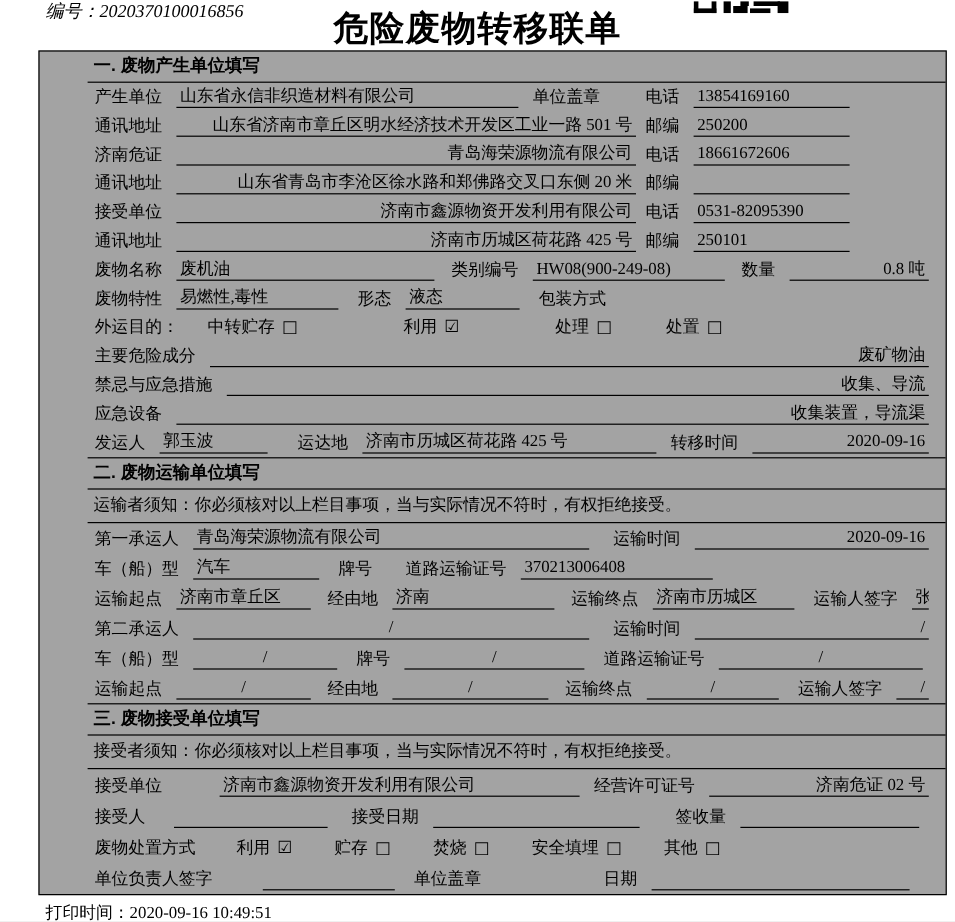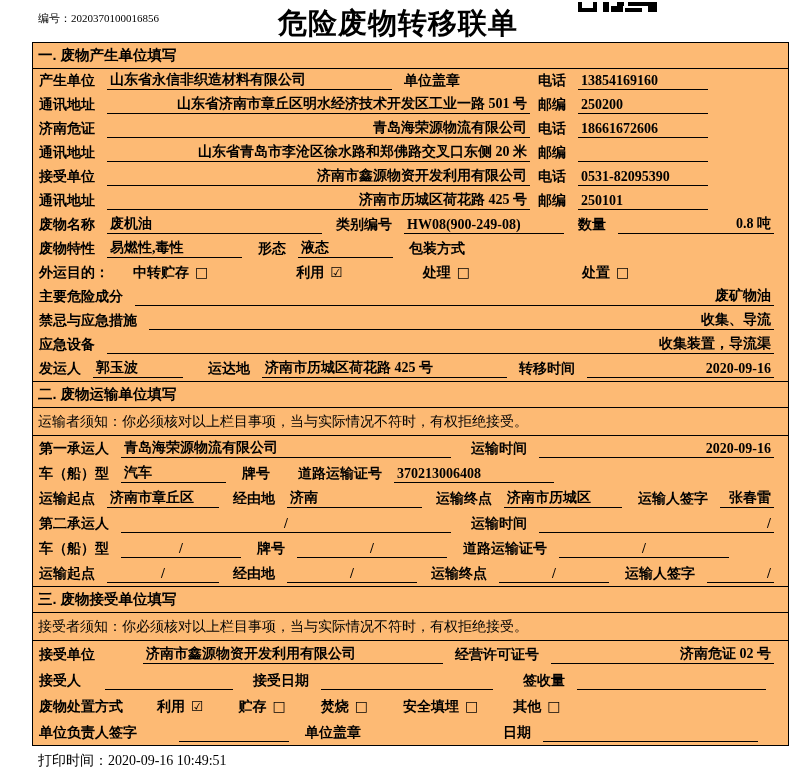--- a/index.html
+++ b/index.html
@@ -1,44 +1,44 @@
 <!DOCTYPE html>
 <html><head>
 <meta charset="utf-8">
 <style>
   html,body{margin:0;padding:0;background:#ffffff;color:#000;}
   body{width:796px;height:768px;font-family:"Liberation Serif","DejaVu Serif",serif;font-size:14px;overflow:hidden;}
   .page{position:relative;width:796px;height:768px;}
   .doc-header{position:relative;height:42px;}
-  .doc-number{position:absolute;left:38px;top:11px;font-size:11px;white-space:nowrap;}
+  .doc-number{position:absolute;left:38px;top:0;font-size:15px;white-space:nowrap;font-style:italic;}
   .doc-title{position:absolute;left:0;right:0;top:4px;text-align:center;font-size:29px;font-weight:bold;
              font-family:"Liberation Sans","DejaVu Sans",sans-serif;letter-spacing:1px;}
   .qr{position:absolute;left:578px;top:0;}
-  .form{margin-left:32px;width:757px;border:1px solid #000;box-sizing:border-box;background:#fdba74;}
+  .form{margin-left:32px;width:757px;border:1px solid #000;box-sizing:border-box;background:#a3a3a3;padding-left:40px;}
   .section{border-top:none;}
   .section + .section{border-top:1px solid #000;}
   .sec-header{height:25px;line-height:25px;font-weight:bold;font-size:14.5px;padding-left:5px;
               border-bottom:1px solid #000;font-family:"Liberation Sans","DejaVu Sans",sans-serif;}
   .notice{height:27px;line-height:27px;padding-left:5px;border-bottom:1px solid #000;font-size:14px;}
-  .row{display:flex;align-items:flex-end;height:24px;padding:0 6px 3px 6px;box-sizing:border-box;font-size:14px;font-weight:bold;}
+  .row{display:flex;align-items:flex-end;height:24px;padding:0 6px 3px 6px;box-sizing:border-box;font-size:14px;}
   #s2 .row{height:25px;} #s3 .row{height:26px;}
   .lbl{margin-right:12px;white-space:nowrap;}
   .ul{border-bottom:1px solid #000;padding:0 3px;white-space:nowrap;overflow:hidden;box-sizing:border-box;min-height:17px;}
   .ctr{text-align:center;}
   .grow{flex:1;margin-right:8px;text-align:right;}
   .sp{flex:1;}
   .rcol{display:flex;align-items:center;width:244px;flex-shrink:0;}
   .rcol .ul{width:130px;}
   .opt{white-space:nowrap;}
   .cbx{font-family:"DejaVu Sans","Liberation Sans",sans-serif;font-size:14px;margin-left:6px;}
   .w90{width:90px}.w95{width:95px}.w105{width:105px}.w110{width:110px}.w112{width:112px}.w118{width:118px}
   .w120{width:120px}.w128{width:128px}.w130{width:130px}.w135{width:135px}.w150{width:150px}.w160{width:160px}
   .w170{width:170px}.w172{width:172px}.w215{width:215px}.w245{width:245px}.w285{width:285px}.w300{width:300px}.w330{width:330px}.g12{margin-left:12px}.g14{margin-left:14px}.g16{margin-left:16px}.g20{margin-left:20px}
   .g22{margin-left:22px}.g25{margin-left:25px}.g30{margin-left:30px}.g35{margin-left:35px}.g36{margin-left:36px}
-  .g80{margin-left:80px}.g88{margin-left:88px}.g105{margin-left:112px}
+  .g80{margin-left:80px}.g88{margin-left:88px}.g105{margin-left:45px}
   .tr16{margin-right:16px}.tr24{margin-right:24px}
   .print-time{margin:6px 0 0 38px;font-size:14px;white-space:nowrap;}
 </style>
 </head>
 <body>
 
 <div class="page">
 
   <div class="doc-header">
     <div class="doc-number"><span>编号：</span><span>2020370100016856</span></div>

